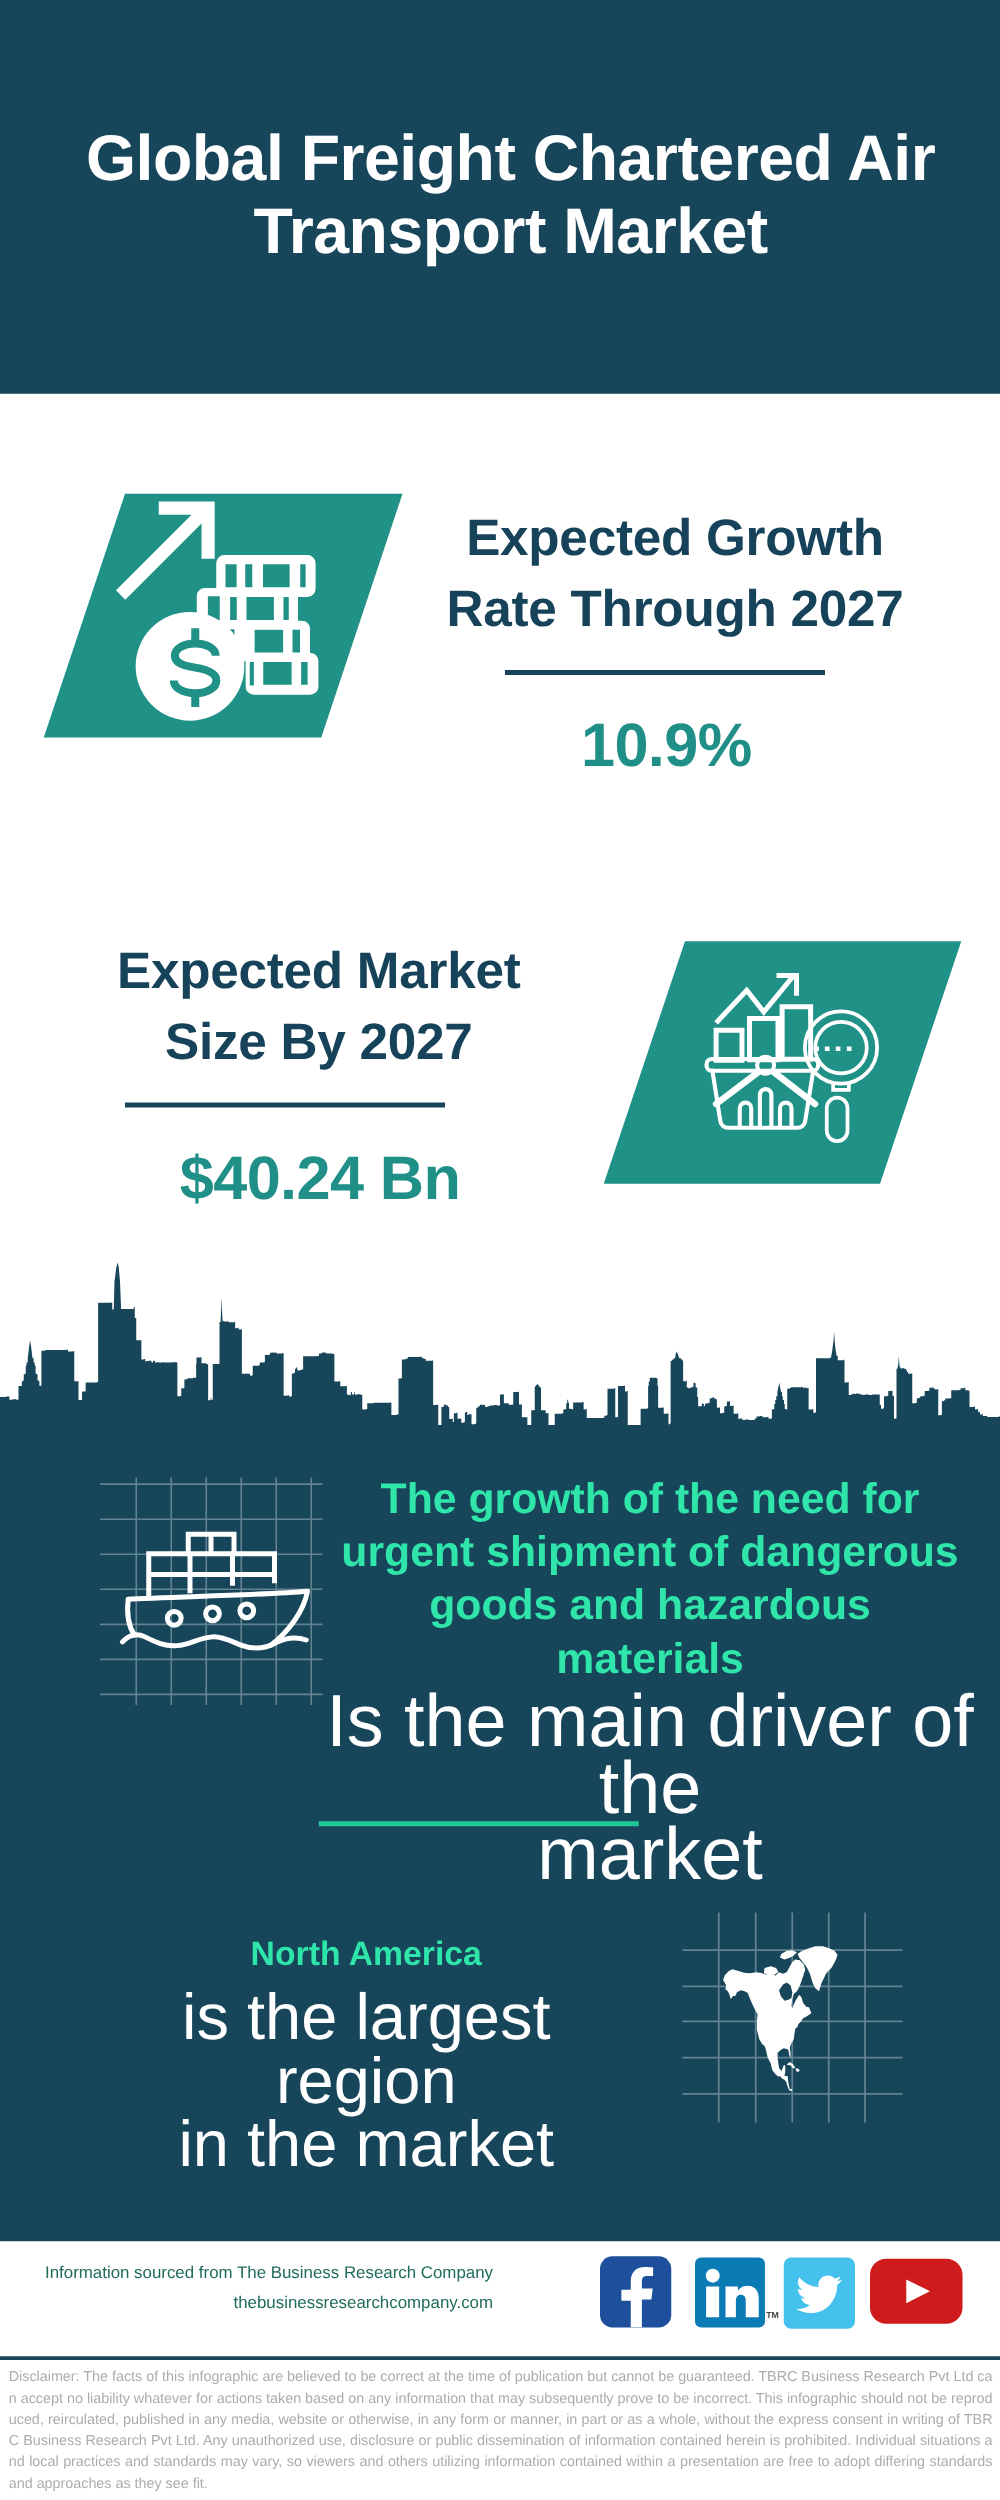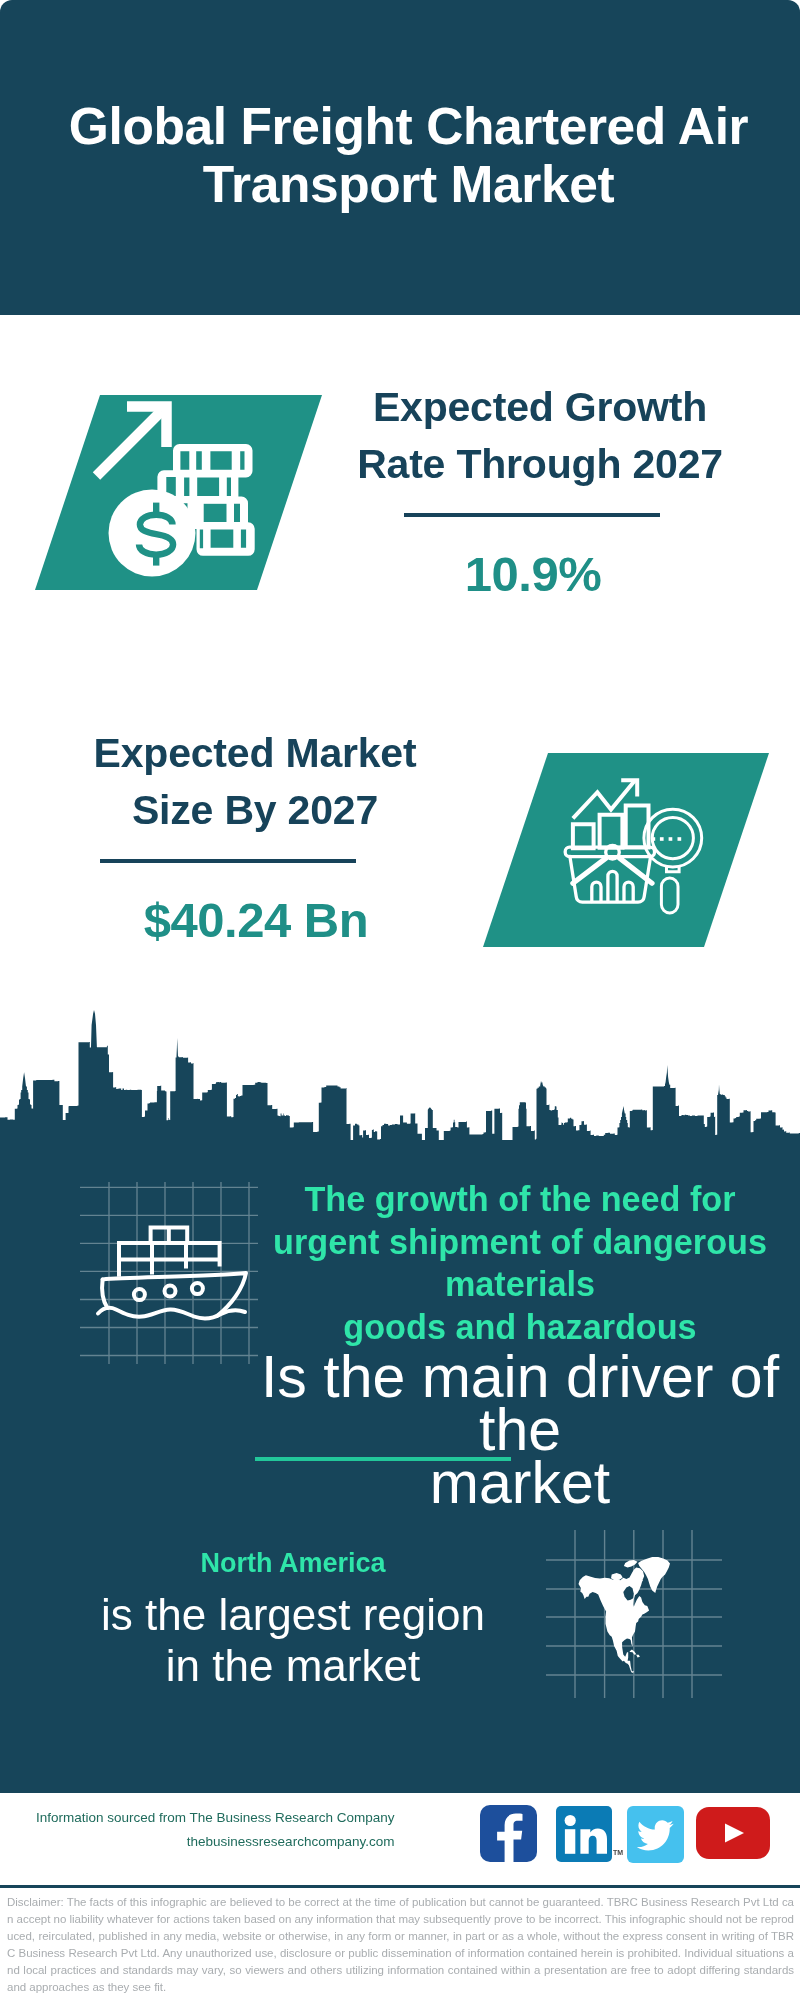--- a/index.html
+++ b/index.html
@@ -1,28 +1,28 @@
 <!DOCTYPE html>
 <html><head>
 <meta charset="utf-8">
 <style>
   * { margin:0; padding:0; box-sizing:border-box; }
   html,body { width:800px; height:2000px; }
   body { font-family:"Liberation Sans", sans-serif; background:#ffffff; overflow:hidden;
          -webkit-font-smoothing:antialiased; }
-  .page { position:relative; width:800px; height:2000px; background:#fff; overflow:hidden;border-radius:12px; }
+  .page { position:relative; width:800px; height:2000px; background:#fff; overflow:hidden; }
 
   
   .header { position:absolute; left:0; top:0; width:800px; height:315px; background:#17455a; }
   .title { position:absolute; left:40px; top:97px; width:737px; text-align:center;
            font-size:51.5px; font-weight:bold; color:#ffffff; line-height:58px; letter-spacing:-0.4px; }
 
   
   .stat-text { position:absolute; text-align:center; }
-  .stat-head { font-size:41px; font-weight:bold; color:#17435a; line-height:57px; letter-spacing:-0.2px;}
+  .stat-head { font-size:41px; font-weight:bold; color:#17435a; line-height:57px; letter-spacing:-0.2px;margin-top:23px;}
   .stat-rule { height:4px; background:#17435a; margin:20px auto 0 auto; width:256px; position:relative; left:-8px; }
   .stat-value { font-size:49px; font-weight:bold; color:#1f8f87; line-height:78px; letter-spacing:-0.5px; position:relative; left:-7px; margin-top:18px; }
 
   
   .dark { position:absolute; left:0; top:1140px; width:800px; height:653px; background:#17455a; }
   .skyline { position:absolute; left:0; top:1008px; width:800px; height:118px; display:block; }
 
   .body-text { position:absolute; text-align:center; color:#ffffff; }
   .u-rule { position:absolute; height:4px; background:#22c79a; }
   .foot-line { position:absolute; height:3px; background:#17455a; left:0; width:800px; }
@@ -168,31 +168,31 @@
       <circle cx="197.4" cy="1288.6" r="5.5"></circle>
       <path d="M98,1313.5 C104,1307 110,1306.5 116,1309.5 C124,1313.5 132,1317.5 142,1316.5
                C152,1315.5 160,1310 170,1309.5 C178,1309 186,1313.5 194,1316.5
                C204,1320 213,1318.5 221,1314 C229,1310 238,1309.5 245,1312"></path>
     </g>
   </svg>
 
   <div class="body-text" style="left:260px; top:1178px; width:520px; font-size:34.2px; font-weight:bold; color:#2fe5a9; line-height:42.5px;">
     <div>The growth of the need for</div>
     <div>urgent shipment of dangerous</div>
+    <div>goods and hazardous</div>
     <div>materials</div>
-    <div>goods and hazardous</div>
   </div>
   <div class="body-text" style="left:260px; top:1351px; width:520px; font-size:59px; font-weight:normal; color:#ffffff; line-height:53px;">
     <div>Is the main driver of the</div>
     <div>market</div>
   </div>
   <div class="u-rule" style="left:254.5px; top:1456.5px; width:256px;"></div>
 
   <div class="body-text" style="left:100px; top:1538px; width:386px; font-size:27px; font-weight:bold; color:#2fe5a9; line-height:51px;">North America</div>
-  <div class="body-text" style="left:100px; top:1589px; width:386px; font-size:44px; font-weight:normal; color:#ffffff; line-height:51px;">
+  <div class="body-text" style="left:100px; top:1589px; width:386px; font-size:52px; font-weight:normal; color:#ffffff; line-height:51px;">
     <div>is the largest region</div>
     <div>in the market</div>
   </div>
 
   <svg style="position:absolute; left:540px; top:1525px; width:190px; height:180px;" viewBox="540 1525 190 180">
     <g stroke="#7d98a4" stroke-width="1.4" opacity="0.75">
       <path d="M575,1530 V1698 M604.6,1530 V1698 M633.8,1530 V1698 M663,1530 V1698 M692,1530 V1698"></path>
       <path d="M546,1560 H722 M546,1589 H722 M546,1617 H722 M546,1646 H722 M546,1675 H722"></path>
     </g>
     <g>

